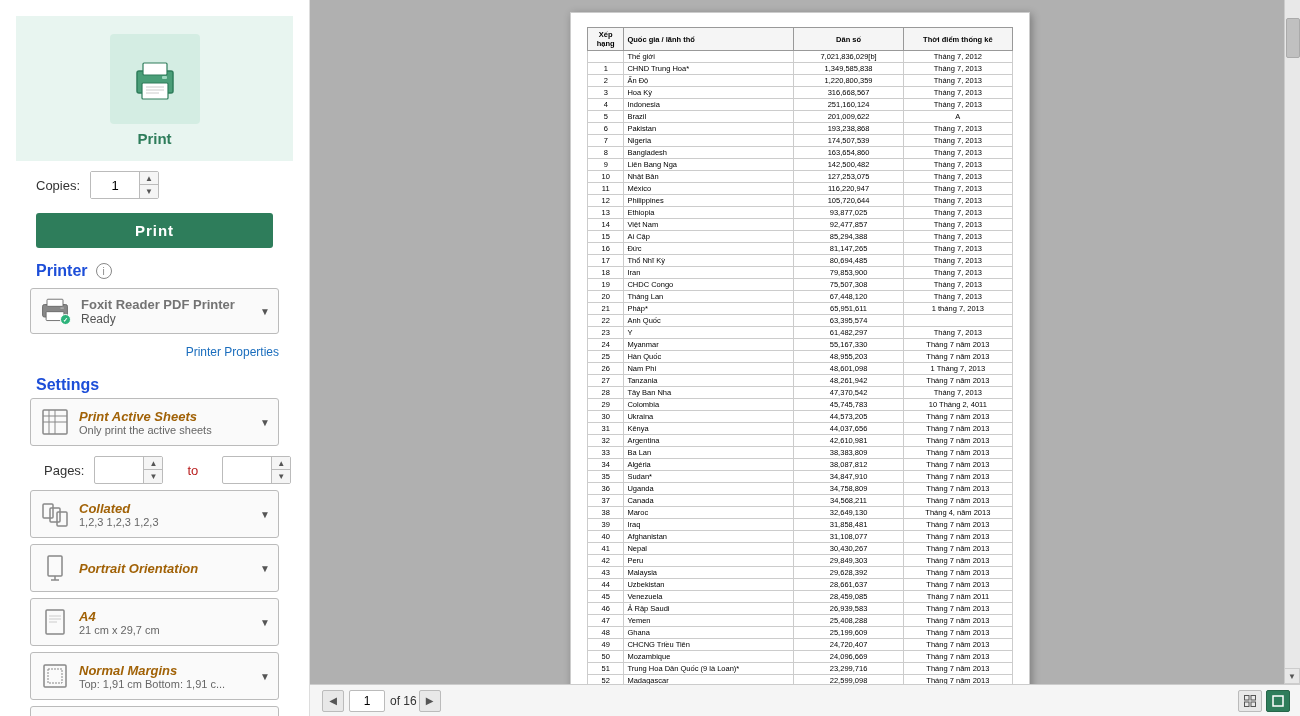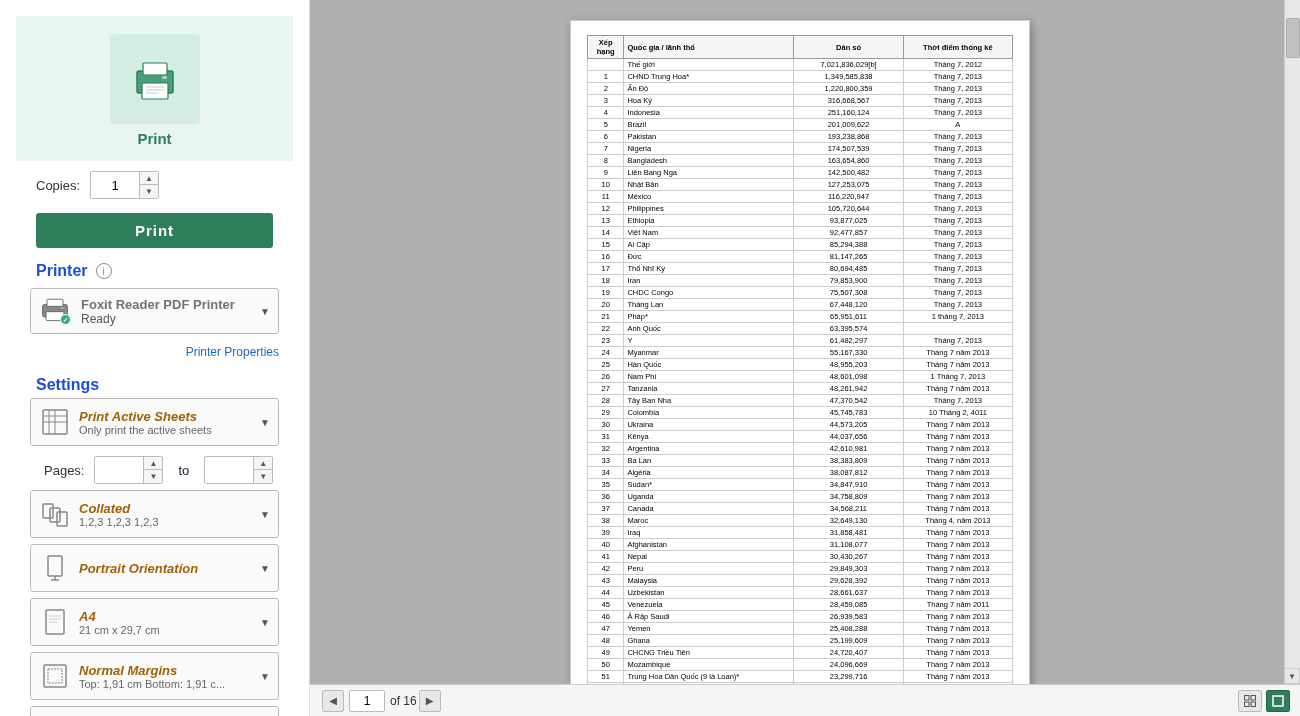--- a/index.html
+++ b/index.html
@@ -246,21 +246,21 @@
       border: none;
       outline: none;
       font-size: 13px;
       text-align: center;
     }
     .pages-spinners {
       display: flex;
       flex-direction: column;
       border-left: 1px solid #bbb;
     }
-    .pages-to { font-size: 13px; color: #0f172a; margin: 0 15px; }
+    .pages-to { font-size: 13px; color: #b91c1c; margin: 0 24px; }
     .pages-input-wrap2 {
       display: flex;
       align-items: center;
       border: 1px solid #bbb;
       border-radius: 2px;
       background: #fff;
     }
 
     
     .no-scaling-icon {
@@ -321,21 +321,21 @@
     }
     .scroll-arrow-top { top: 0; }
     .scroll-arrow-bot { bottom: 32px; }
 
     
     .preview-area {
       flex: 1;
       display: flex;
       align-items: flex-start;
       justify-content: center;
-      padding: 20px 30px 10px 20px;
+      padding: 12px 30px 10px 20px;
       overflow: hidden;
     }
 
     
     .doc-preview {
       background: #fff;
       border: 1px solid #ccc;
       box-shadow: 2px 2px 8px rgba(0,0,0,0.3);
       width: 460px;
       min-height: 650px;

